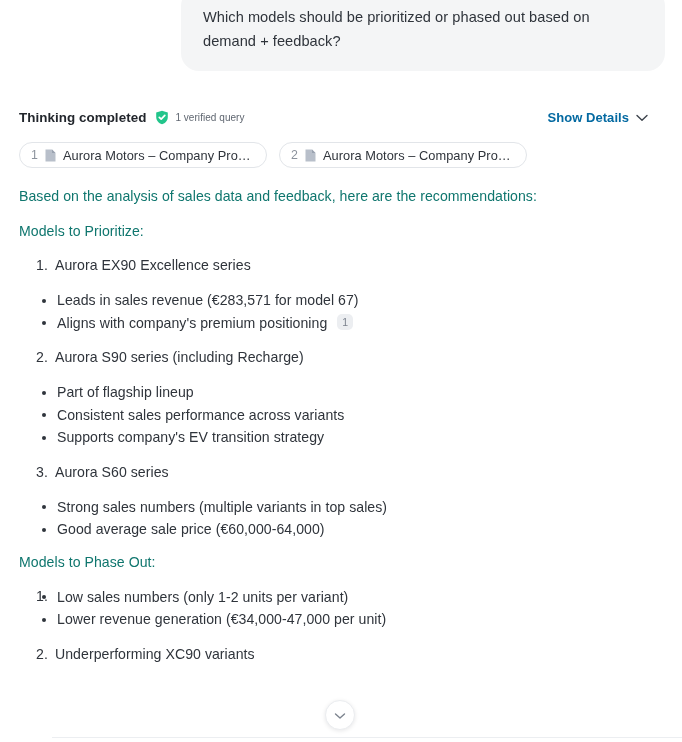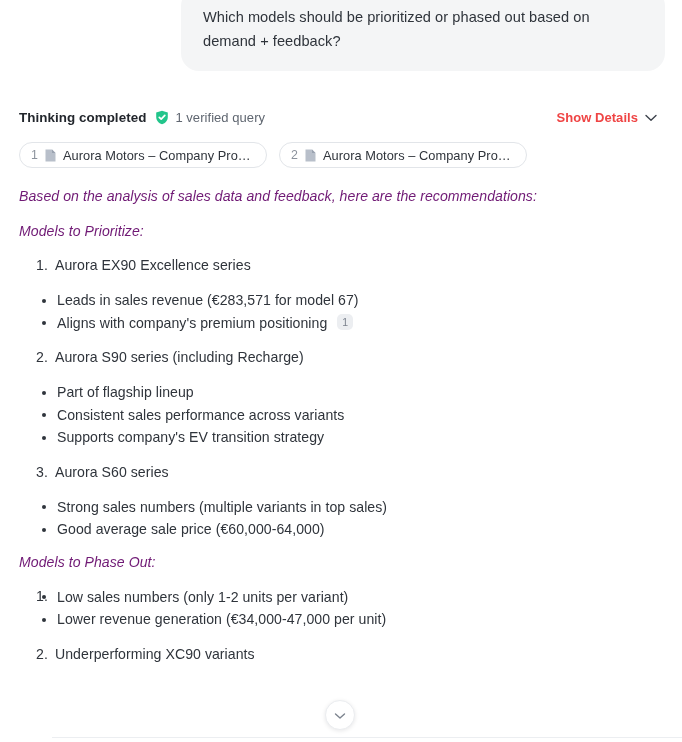--- a/index.html
+++ b/index.html
@@ -43,53 +43,53 @@
     font-size: 14.6px;
     line-height: 24px;
     color: #2f343b;
     letter-spacing: 0.05px;
   }
 
   
   .thinking-row {
     display: flex;
     align-items: center;
-    margin: 39px 7px 0 0;
+    margin: 39px 16px 0 0;
     padding: 0 18px 0 19px;
   }
   .thinking-title {
     font-size: 13.4px;
     font-weight: bold;
     color: #22262c;
     letter-spacing: 0.05px;
   }
   .shield-icon {
     display: inline-flex;
     align-items: center;
     margin: 0 6px 0 9px;
     position: relative;
     top: 0px;
   }
   .verified-text {
-    font-size: 13px;
+    font-size: 10px;
     color: #5f6670;
     letter-spacing: 0.05px;
     text-align: center;
   }
   .spacer { flex: 1; }
   .show-details {
     display: flex;
     align-items: center;
     gap: 7px;
     cursor: pointer;
   }
   .show-details-label {
     font-size: 13px;
     font-weight: bold;
-    color: #ef4444;
+    color: #0369a1;
     letter-spacing: 0.05px;
   }
   .chev-small {
     display: inline-flex;
     align-items: center;
   }
 
   
   .chips {
     display: flex;
@@ -129,24 +129,23 @@
   }
 
   
   .answer {
     padding: 0 18px 0 19px;
     margin-top: 18px;
   }
   .para {
     font-size: 14.1px;
     line-height: 21px;
-    color: #701a75;
+    color: #0f766e;
     margin: 0 0 0 0;
     letter-spacing: 0.05px;
-    font-style: italic;
   }
   .para + .para { margin-top: 14px; }
 
   .num-list {
     margin: 13px 0 0 0;
     padding: 0;
     list-style: none;
   }
   .num-item {
     font-size: 14.1px;

